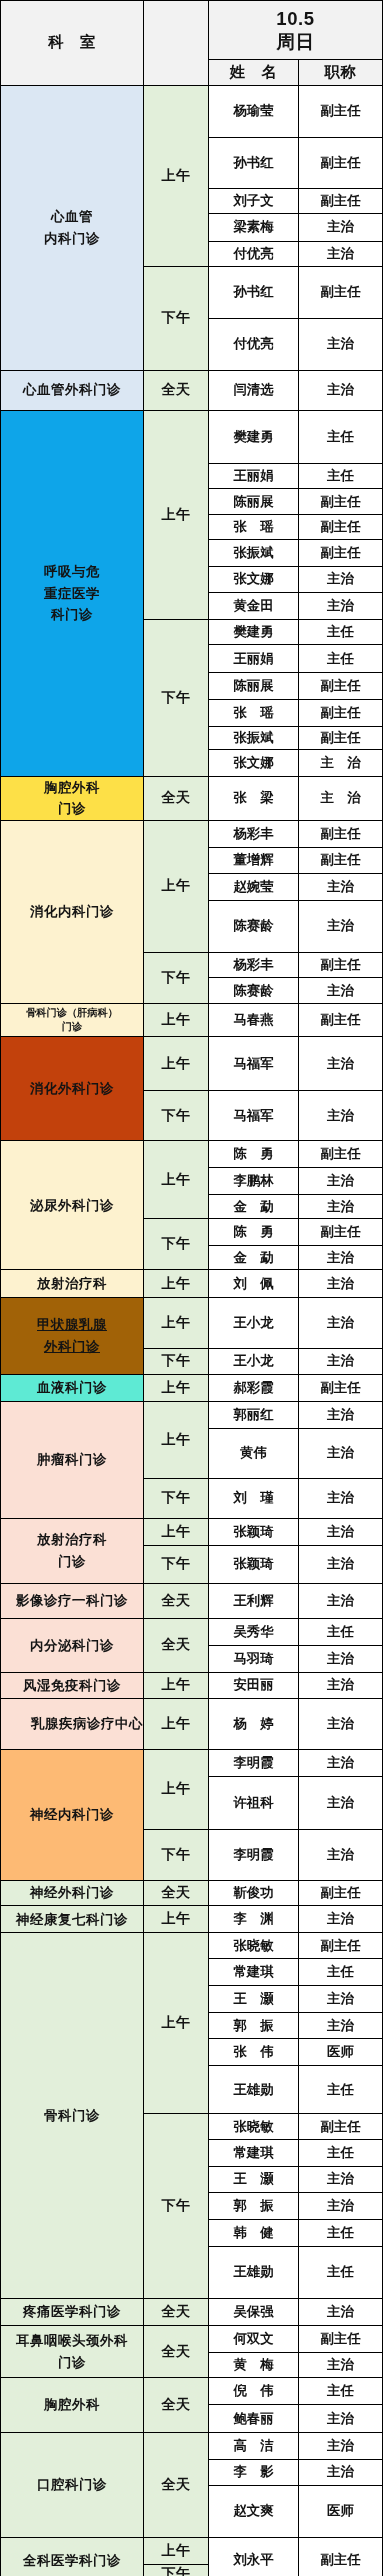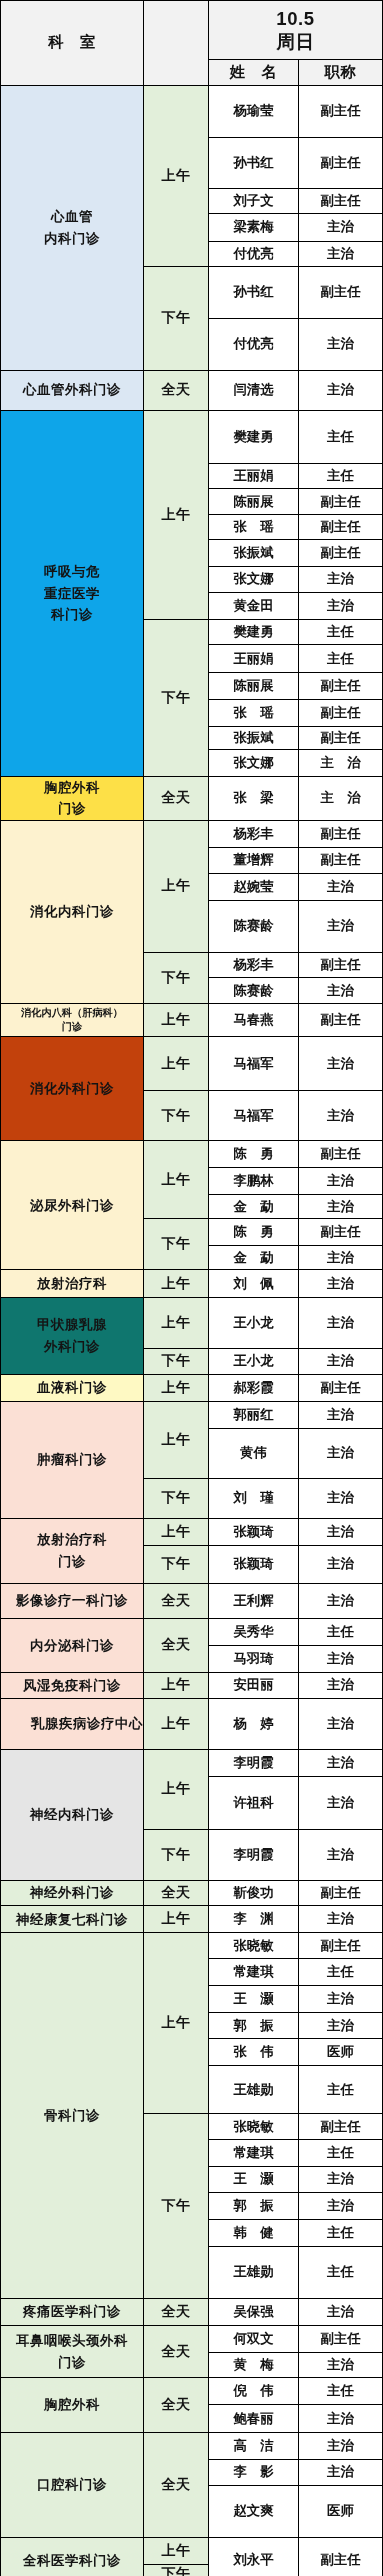--- a/index.html
+++ b/index.html
@@ -195,21 +195,21 @@
         <tr style="height: 25.6px;">
           <td class="ctime" rowspan="2">下午</td>
           <td class="cname">杨彩丰</td>
           <td class="ctitle">副主任</td>
         </tr>
         <tr style="height: 26px;">
           <td class="cname">陈赛龄</td>
           <td class="ctitle">主治</td>
         </tr>
         <tr style="height: 33px;">
-          <td class="cdept small" rowspan="1" style="background: rgb(253, 242, 207);">消化内八科（肝病科）
+          <td class="cdept small" rowspan="1" style="background: rgb(253, 242, 207);">骨科门诊（肝病科）
 门诊</td>
           <td class="ctime" rowspan="1">上午</td>
           <td class="cname">马春燕</td>
           <td class="ctitle">副主任</td>
         </tr>
         <tr style="height: 54px;">
           <td class="cdept" rowspan="2" style="background: #c2410c;">消化外科门诊</td>
           <td class="ctime" rowspan="1">上午</td>
           <td class="cname">马福军</td>
           <td class="ctitle">主治</td>
@@ -242,33 +242,33 @@
           <td class="cname">金　勐</td>
           <td class="ctitle">主治</td>
         </tr>
         <tr style="height: 27.5px;">
           <td class="cdept" rowspan="1" style="background: rgb(253, 242, 207);">放射治疗科</td>
           <td class="ctime" rowspan="1">上午</td>
           <td class="cname">刘　佩</td>
           <td class="ctitle">主治</td>
         </tr>
         <tr style="height: 51px;">
-          <td class="cdept" rowspan="2" style="background: #0f766e;">甲状腺乳腺
+          <td class="cdept" rowspan="2" style="background: #a16207; text-decoration: underline;">甲状腺乳腺
 外科门诊</td>
           <td class="ctime" rowspan="1">上午</td>
           <td class="cname">王小龙</td>
           <td class="ctitle">主治</td>
         </tr>
         <tr style="height: 25.6px;">
           <td class="ctime" rowspan="1">下午</td>
           <td class="cname">王小龙</td>
           <td class="ctitle">主治</td>
         </tr>
         <tr style="height: 27px;">
-          <td class="cdept" rowspan="1" style="background: #fef9c3;">血液科门诊</td>
+          <td class="cdept" rowspan="1" style="background: #5eead4;">血液科门诊</td>
           <td class="ctime" rowspan="1">上午</td>
           <td class="cname">郝彩霞</td>
           <td class="ctitle">副主任</td>
         </tr>
         <tr style="height: 27px;">
           <td class="cdept" rowspan="3" style="background: rgb(251, 224, 213); margin-top: 24px;">肿瘤科门诊</td>
           <td class="ctime" rowspan="2">上午</td>
           <td class="cname">郭丽红</td>
           <td class="ctitle">主治</td>
         </tr>
@@ -315,21 +315,21 @@
           <td class="cname">安田丽</td>
           <td class="ctitle">主治</td>
         </tr>
         <tr style="height: 51px;">
           <td class="cdept" rowspan="1" style="background: rgb(251, 224, 213); text-align: right;">乳腺疾病诊疗中心</td>
           <td class="ctime" rowspan="1">上午</td>
           <td class="cname">杨　婷</td>
           <td class="ctitle">主治</td>
         </tr>
         <tr style="height: 27px;">
-          <td class="cdept" rowspan="3" style="background: #e5e5e5;">神经内科门诊</td>
+          <td class="cdept" rowspan="3" style="background: #fdba74;">神经内科门诊</td>
           <td class="ctime" rowspan="2">上午</td>
           <td class="cname">李明霞</td>
           <td class="ctitle">主治</td>
         </tr>
         <tr style="height: 53px;">
           <td class="cname">许祖科</td>
           <td class="ctitle">主治</td>
         </tr>
         <tr style="height: 51px;">
           <td class="ctime" rowspan="1">下午</td>

